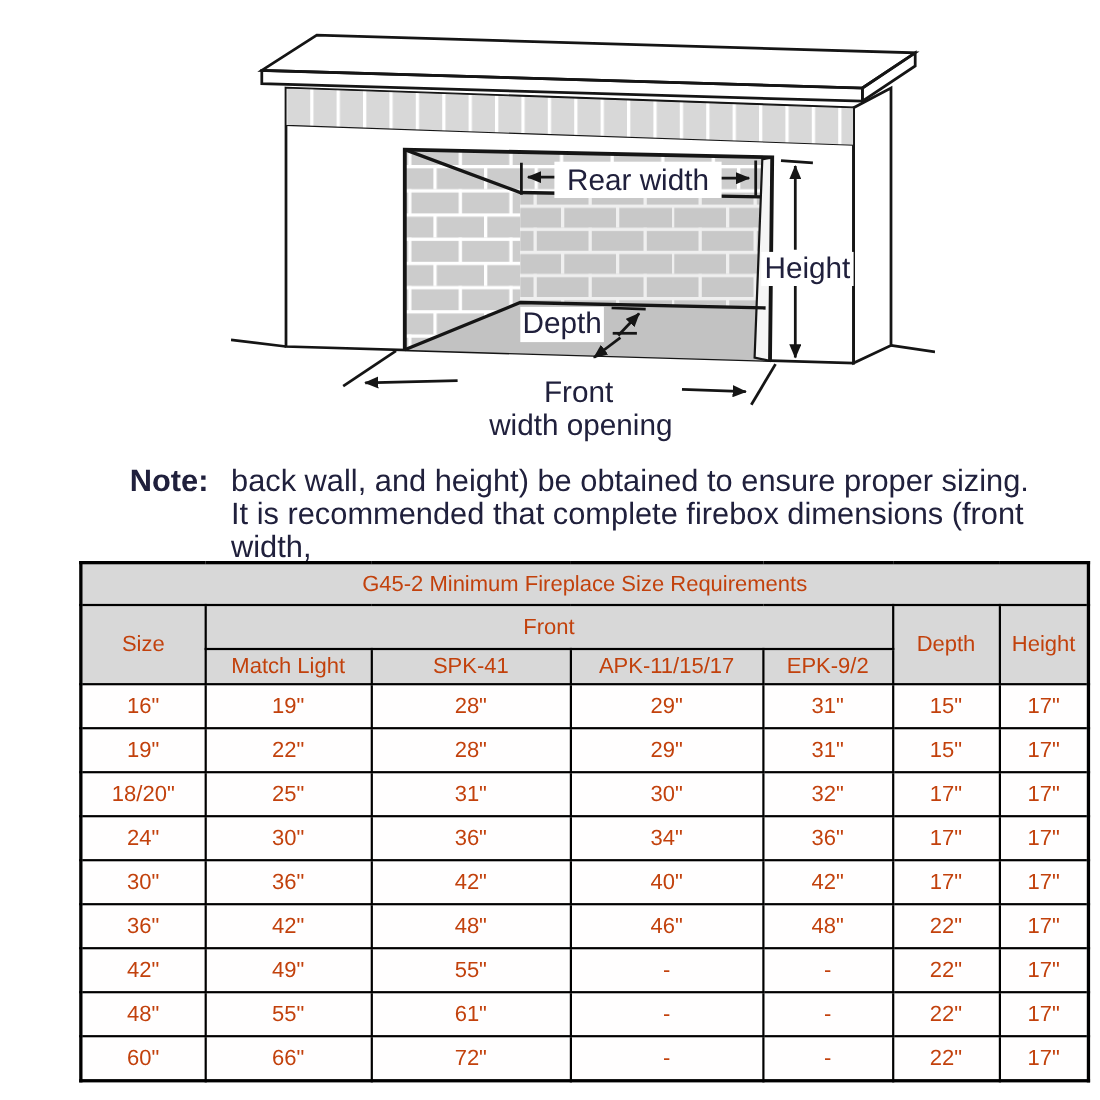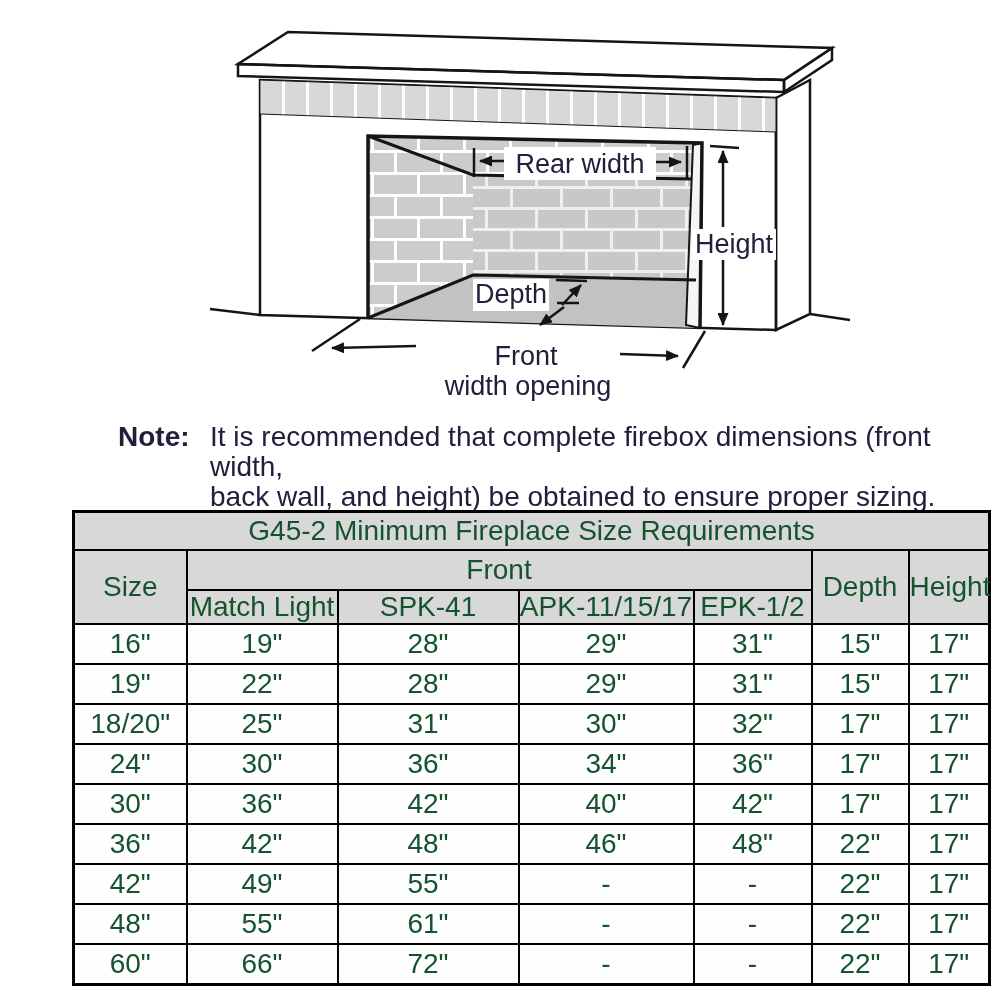--- a/index.html
+++ b/index.html
@@ -14,21 +14,21 @@
 
   
   .note{position:absolute;left:88px;top:422px;width:840px;display:flex;
         font-size:28px;line-height:30px;color:#20203c;}
   .note-label{font-weight:bold;width:92px;flex:0 0 92px;}
   .note-body{flex:1;}
 
   
   table.spec{position:absolute;left:42px;top:510px;width:916px;
              border-collapse:collapse;border:3px solid #000;
-             font-size:28px;text-align:center;table-layout:fixed;color:#14532d;}
+             font-size:20px;text-align:center;table-layout:fixed;color:#c2410c;}
   table.spec td,table.spec th{border:2px solid #000;font-weight:normal;padding:0;}
   .hdr{background:#d8d8d8;}
   .t-title{height:36px;}
   .row-width{height:40px;}
   .row-sub{height:32px;}
   tr.body-row td{height:38px;background:#fffefe;}
 </style>
 </head>
 <body>
 
@@ -128,22 +128,22 @@
       <line x1="495" y1="313" x2="473" y2="350" class="dimline" stroke-width="2"></line>
       <line x1="410" y1="336" x2="468" y2="338" class="dimline" marker-end="url(#ah)"></line>
       <text x="316" y="347" text-anchor="middle" font-size="27">Front</text>
       <text x="318" y="377" text-anchor="middle" font-size="27">width opening</text>
     </g>
   </svg>
 
   <div class="note">
     <div class="note-label">Note:</div>
     <div class="note-body">
+      <div>back wall, and height) be obtained to ensure proper sizing.</div>
       <div>It is recommended that complete firebox dimensions (front width,</div>
-      <div>back wall, and height) be obtained to ensure proper sizing.</div>
     </div>
   </div>
 
   <table class="spec">
     <colgroup>
       <col style="width:113px">
         <col style="width:151px">
         <col style="width:181px">
       <col style="width:175px">
         <col style="width:118px">
@@ -157,21 +157,21 @@
       <tr class="row-width">
         <td rowspan="2" class="hdr">Size</td>
         <td colspan="4" class="hdr">Front</td>
         <td rowspan="2" class="hdr">Depth</td>
         <td rowspan="2" class="hdr">Height</td>
       </tr>
       <tr class="row-sub">
         <td class="hdr">Match Light</td>
         <td class="hdr">SPK-41</td>
         <td class="hdr">APK-11/15/17</td>
-        <td class="hdr">EPK-1/2</td>
+        <td class="hdr">EPK-9/2</td>
       </tr>
       <tr class="body-row">
         <td>16"</td>
         <td>19"</td>
         <td>28"</td>
         <td>29"</td>
         <td>31"</td>
         <td>15"</td>
         <td>17"</td>
       </tr>

